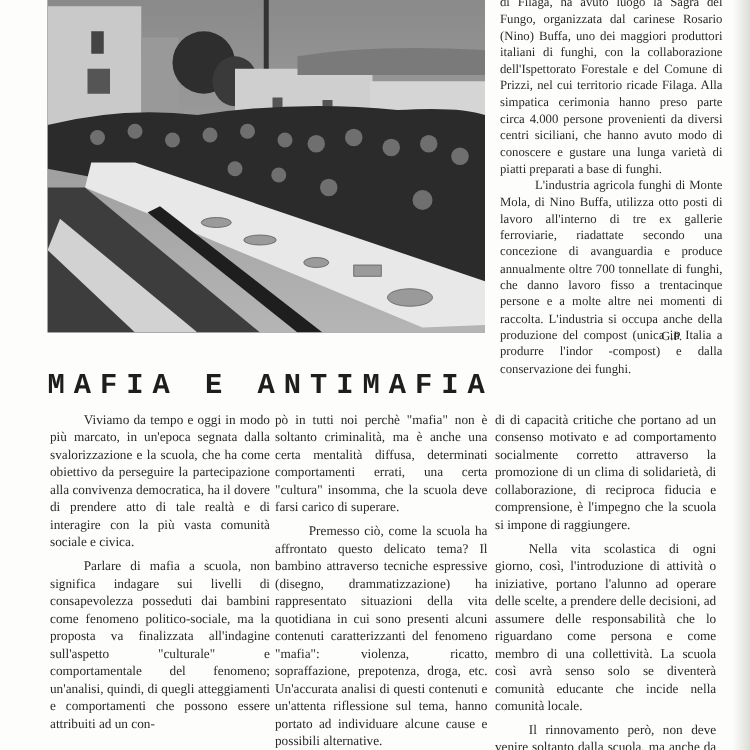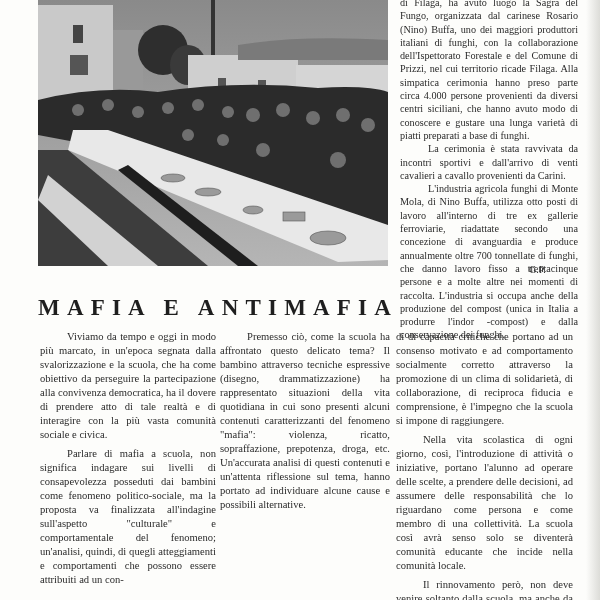--- a/index.html
+++ b/index.html
@@ -24,20 +24,21 @@
   }
   .col-top p { margin: 0; text-indent: 0; }
   .col-top p.ind { text-indent: 28px; }
   .sig {
     position: absolute; left: 529px; top: 264px; font-size: 10px; font-weight: normal;
   }
   .title {
     position: absolute; left: 38px; top: 295px; width: 360px;
     font-size: 23px; font-weight: bold; letter-spacing: 7.2px; color: #1e1e1e;
     white-space: nowrap;
+    font-family: Liberation Mono, monospace;
   }
   .col {
     position: absolute; top: 330px; font-size: 10.6px; line-height: 14px;
     text-align: justify; hyphens: manual;
   }
   .col p { margin: 0 0 5px 0; text-indent: 27px; }
   .col p.cont { text-indent: 0; }
   .c1 { left: 40px; width: 176px; }
   .c2 { left: 220px; width: 170px; }
   .c3 { left: 396px; width: 177px; }
@@ -104,33 +105,33 @@
     </g>
 
     <path d="M0 150 L30 150 L170 266 L0 266 Z" fill="#3d3d3d"></path>
     <path d="M10 175 L120 266 L70 266 L0 200 Z" fill="#d2d2d2"></path>
     <path d="M90 165 L220 266 L200 266 L80 170 Z" fill="#1e1e1e"></path>
   </svg>
 </div>
 
 <div class="col-top">
   <p>di Filaga, ha avuto luogo la Sagra del Fungo, organizzata dal carinese Rosario (Nino) Buffa, uno dei maggiori produttori italiani di funghi, con la collaborazione dell'Ispettorato Forestale e del Comune di Prizzi, nel cui territorio ricade Filaga. Alla simpatica cerimonia hanno preso parte circa 4.000 persone provenienti da diversi centri siciliani, che hanno avuto modo di conoscere e gustare una lunga varietà di piatti preparati a base di funghi.</p>
-  <p class="ind">La cerimonia è stata ravvivata da incontri sportivi e dall'arrivo di venti cavalieri a cavallo provenienti da Carini.</p>
   <p class="ind">L'industria agricola funghi di Monte Mola, di Nino Buffa, utilizza otto posti di lavoro all'interno di tre ex gallerie ferroviarie, riadattate secondo una concezione di avanguardia e produce annualmente oltre 700 tonnellate di funghi, che danno lavoro fisso a trentacinque persone e a molte altre nei momenti di raccolta. L'industria si occupa anche della produzione del compost (unica in Italia a produrre l'indor -compost) e dalla conservazione dei funghi.</p>
 </div>
 <div class="sig">G.P.</div>
 
 <div class="title">MAFIA E ANTIMAFIA</div>
 
 <div class="col c1">
   <p>Viviamo da tempo e oggi in modo più marcato, in un'epoca segnata dalla svalorizzazione e la scuola, che ha come obiettivo da perseguire la partecipazione alla convivenza democratica, ha il dovere di prendere atto di tale realtà e di interagire con la più vasta comunità sociale e civica.</p>
   <p>Parlare di mafia a scuola, non significa indagare sui livelli di consapevolezza posseduti dai bambini come fenomeno politico-sociale, ma la proposta va finalizzata all'indagine sull'aspetto "culturale" e comportamentale del fenomeno; un'analisi, quindi, di quegli atteggiamenti e comportamenti che possono essere attribuiti ad un con-</p>
 </div>
 
 <div class="col c2">
+  <p class="cont">pò in tutti noi perchè "mafia" non è soltanto criminalità, ma è anche una certa mentalità diffusa, determinati comportamenti errati, una certa "cultura" insomma, che la scuola deve farsi carico di superare.</p>
   <p>Premesso ciò, come la scuola ha affrontato questo delicato tema? Il bambino attraverso tecniche espressive (disegno, drammatizzazione) ha rappresentato situazioni della vita quotidiana in cui sono presenti alcuni contenuti caratterizzanti del fenomeno "mafia": violenza, ricatto, sopraffazione, prepotenza, droga, etc. Un'accurata analisi di questi contenuti e un'attenta riflessione sul tema, hanno portato ad individuare alcune cause e possibili alternative.</p>
 
 </div>
 
 <div class="col c3">
   <p class="cont">di di capacità critiche che portano ad un consenso motivato e ad comportamento socialmente corretto attraverso la promozione di un clima di solidarietà, di collaborazione, di reciproca fiducia e comprensione, è l'impegno che la scuola si impone di raggiungere.</p>
   <p>Nella vita scolastica di ogni giorno, così, l'introduzione di attività o iniziative, portano l'alunno ad operare delle scelte, a prendere delle decisioni, ad assumere delle responsabilità che lo riguardano come persona e come membro di una collettività. La scuola così avrà senso solo se diventerà comunità educante che incide nella comunità locale.</p>
   <p>Il rinnovamento però, non deve venire soltanto dalla scuola, ma anche da genitori, forze locali, amministratori, politici, uomini di cultura perchè la scuola è un bene comune da difendere</p>
 </div>
 

